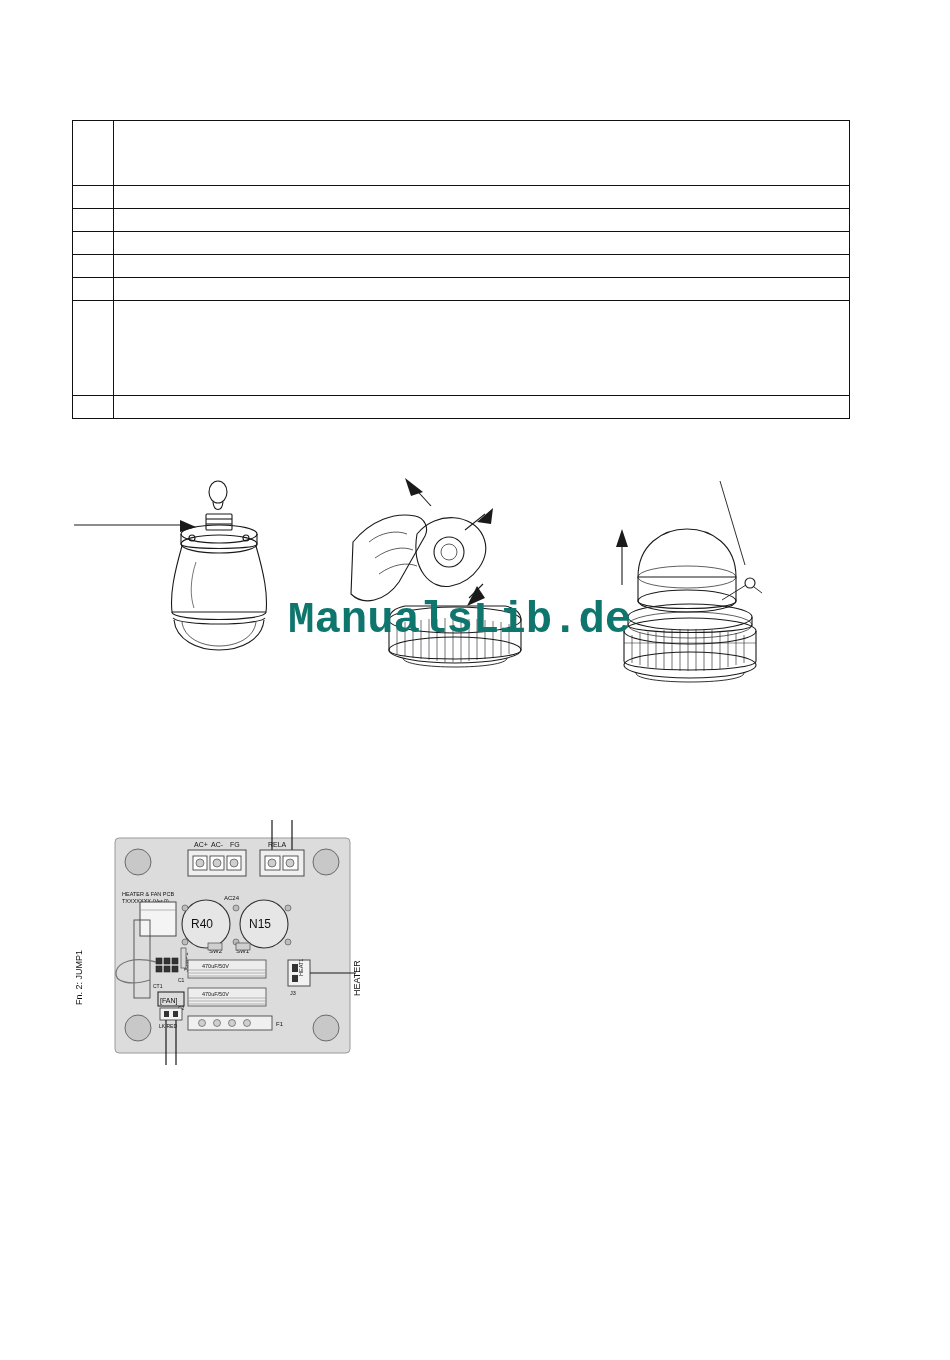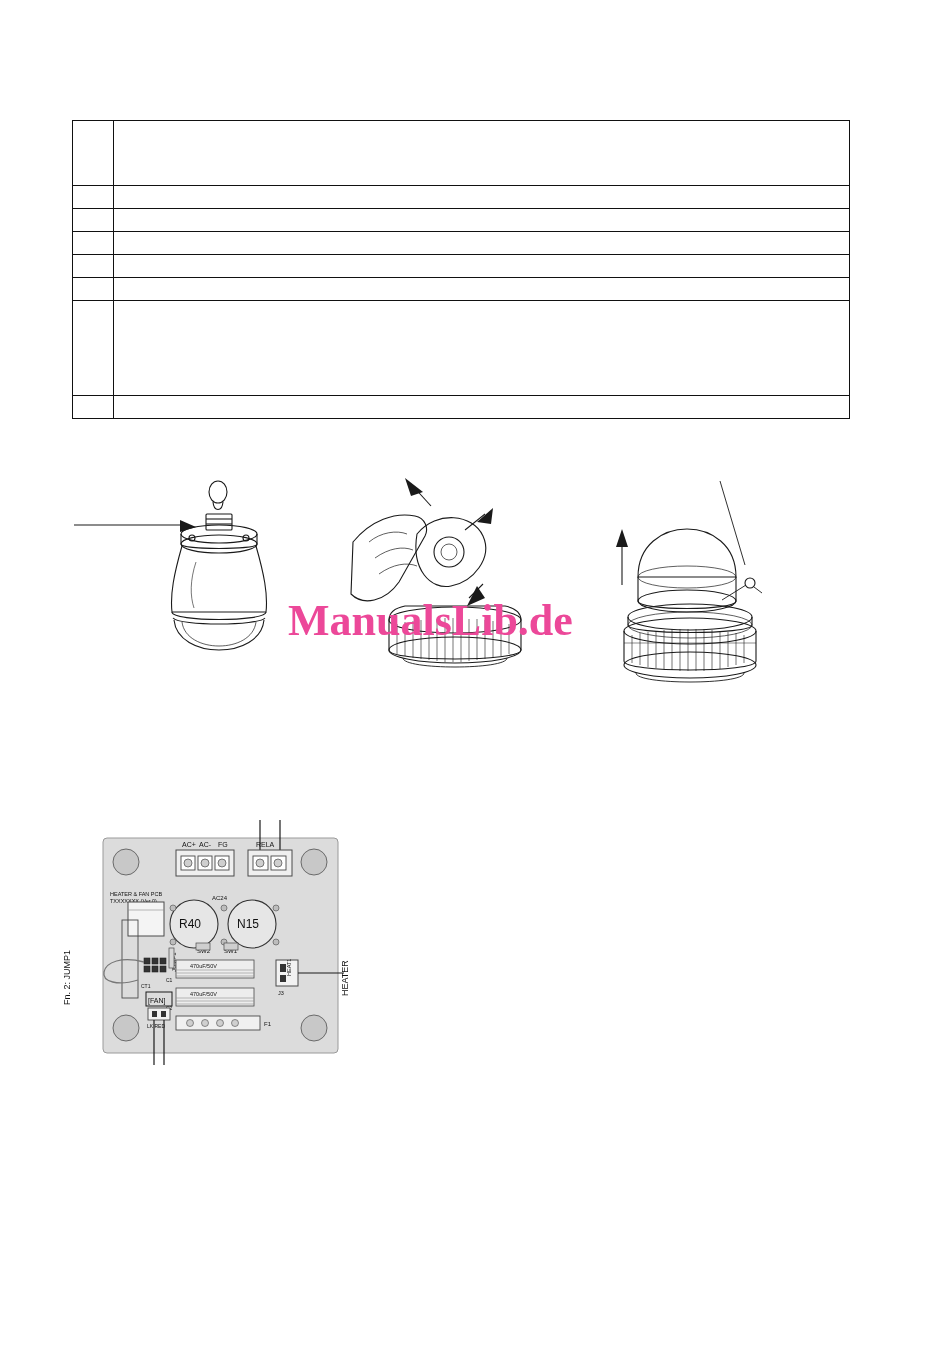--- a/index.html
+++ b/index.html
@@ -41,23 +41,23 @@
   .row-block td { height: 88px; }
   .row-last td { height: 16px; }
 
   
   .watermark {
     position: absolute;
     left: 288px;
     top: 595px;
     font-size: 44px;
     font-weight: bold;
-    color: #ec4899;
+    color: #0f766e;
     letter-spacing: 0px;
-    font-family: Liberation Serif, serif;
+    font-family: Liberation Mono, monospace;
     user-select: none;
     z-index: 5;
     white-space: nowrap;
   }
 
   
   .figures {
     position: absolute;
     left: 0px;
     top: 460px;
@@ -65,21 +65,21 @@
     height: 270px;
   }
   .fig {
     position: absolute;
   }
   .fig svg { display: block; }
 
   
   .pcb-area {
     position: absolute;
-    left: 48px;
+    left: 60px;
     top: 820px;
     width: 420px;
     height: 270px;
   }
 </style>
 </head>
 <body>
 
 <table class="doc-table">
   <tbody>

